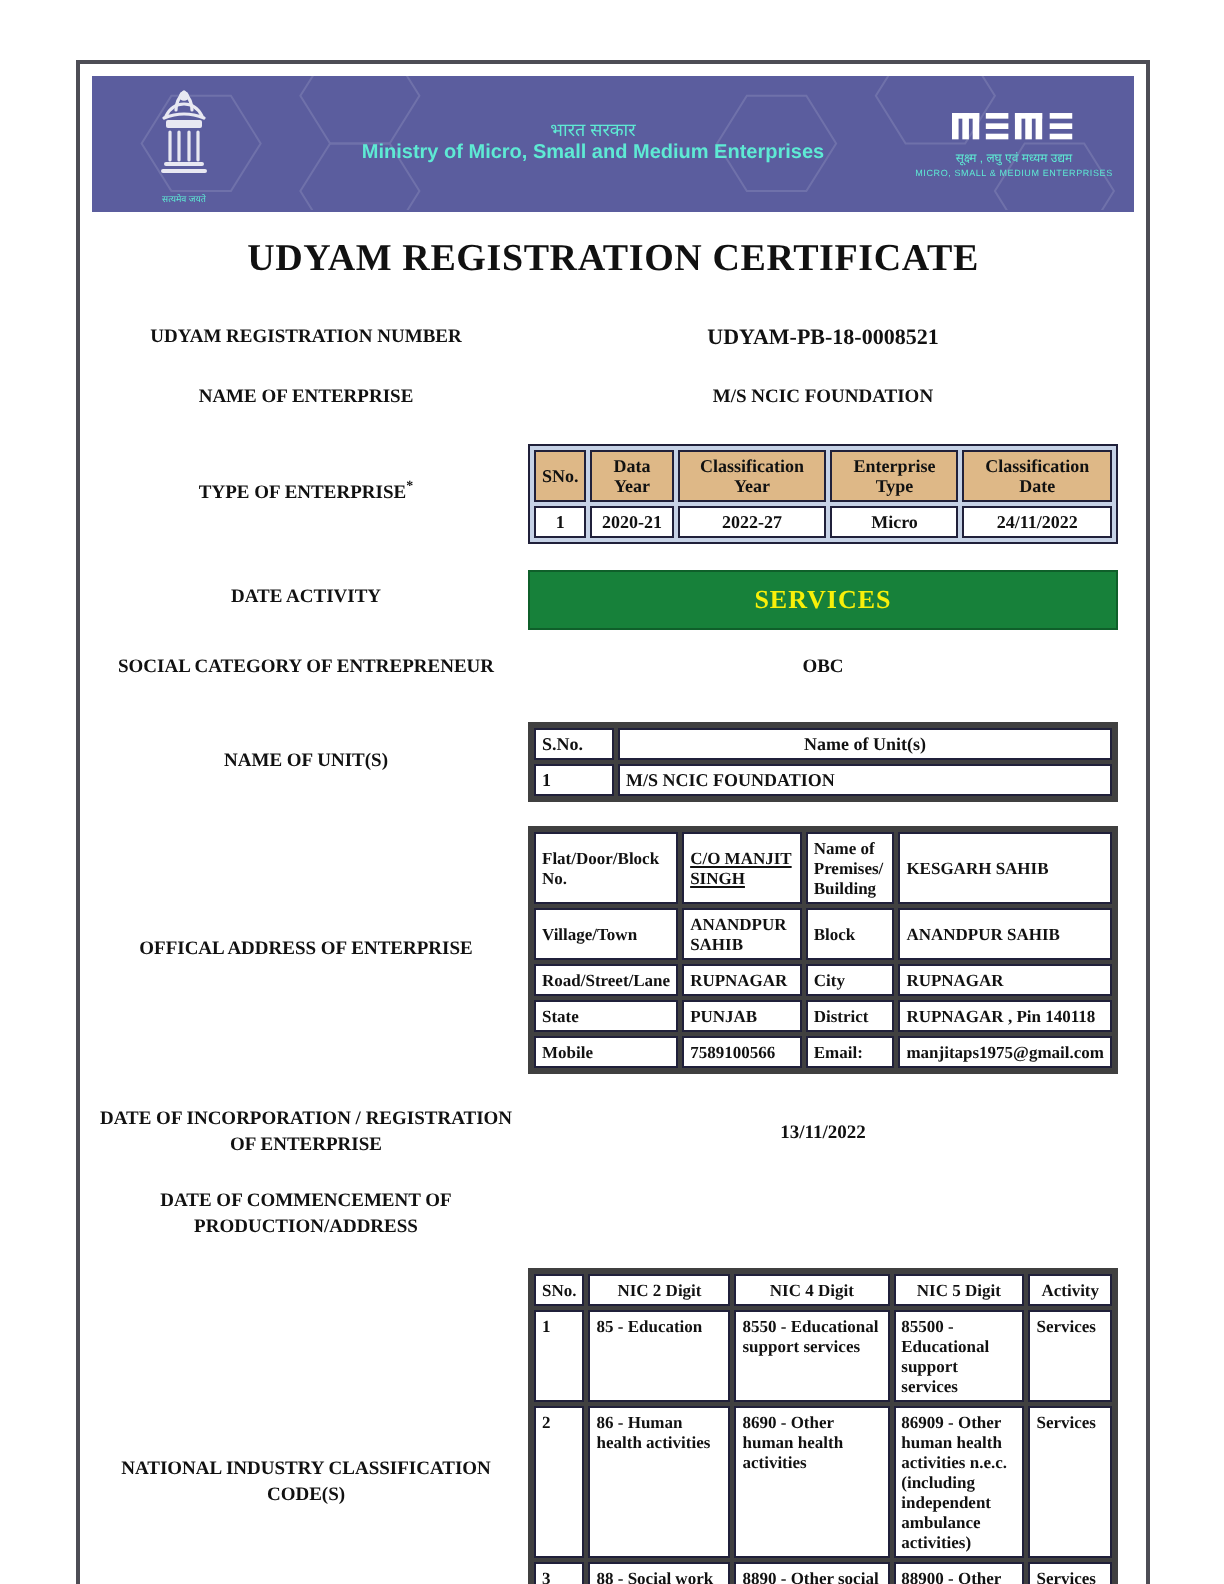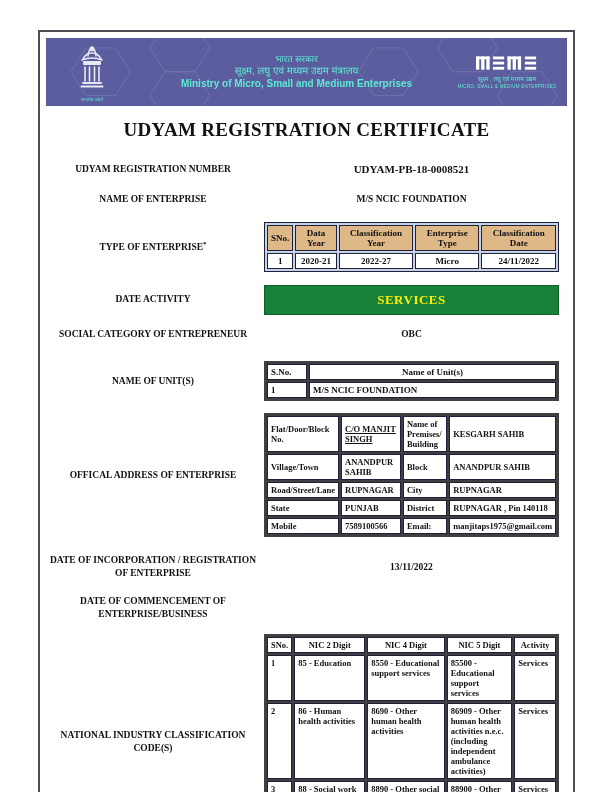--- a/index.html
+++ b/index.html
@@ -110,21 +110,20 @@
             <path d="M10 24 L10 38 M14.5 24 L14.5 38 M19.5 24 L19.5 38 M24 24 L24 38"></path>
             <path d="M8 40 L26 40 M6.5 43.5 L27.5 43.5" stroke-width="2"></path>
           </g>
         </svg>
         <div class="motto">सत्यमेव जयते</div>
       </div>
     </div>
 
     <div class="band-center">
       <div class="bc-hi-1">भारत सरकार</div>
-      <div class="bc-hi-2">सूक्ष्म, लघु एवं मध्यम उद्यम मंत्रालय</div>
       <div class="bc-en-2">Ministry of Micro, Small and Medium Enterprises</div>
     </div>
 
     <div class="msme-wrap">
       <svg width="62" height="17" viewBox="0 0 66 17">
         <g fill="#ffffff">
           <rect x="0" y="0" width="14.5" height="3"></rect>
             <rect x="0" y="0" width="3.5" height="14"></rect>
             <rect x="5.5" y="0" width="3.5" height="14"></rect>
             <rect x="11" y="0" width="3.5" height="14"></rect>
@@ -252,21 +251,21 @@
         </table>
     </div>
   </div>
 
   <div class="row inc-row">
     <div class="lbl">DATE OF INCORPORATION / REGISTRATION OF ENTERPRISE</div>
     <div class="val">13/11/2022</div>
   </div>
 
   <div class="row com-row">
-    <div class="lbl">DATE OF COMMENCEMENT OF ENTERPRISE/BUSINESS</div>
+    <div class="lbl">DATE OF COMMENCEMENT OF PRODUCTION/ADDRESS</div>
     <div class="val"></div>
   </div>
 
   <div class="row nic-row">
     <div class="lbl">NATIONAL INDUSTRY CLASSIFICATION CODE(S)</div>
     <div class="val">
       <table class="doc-table nic-table">
         <tbody>
             <tr>
           <th class="nc0">SNo.</th>

